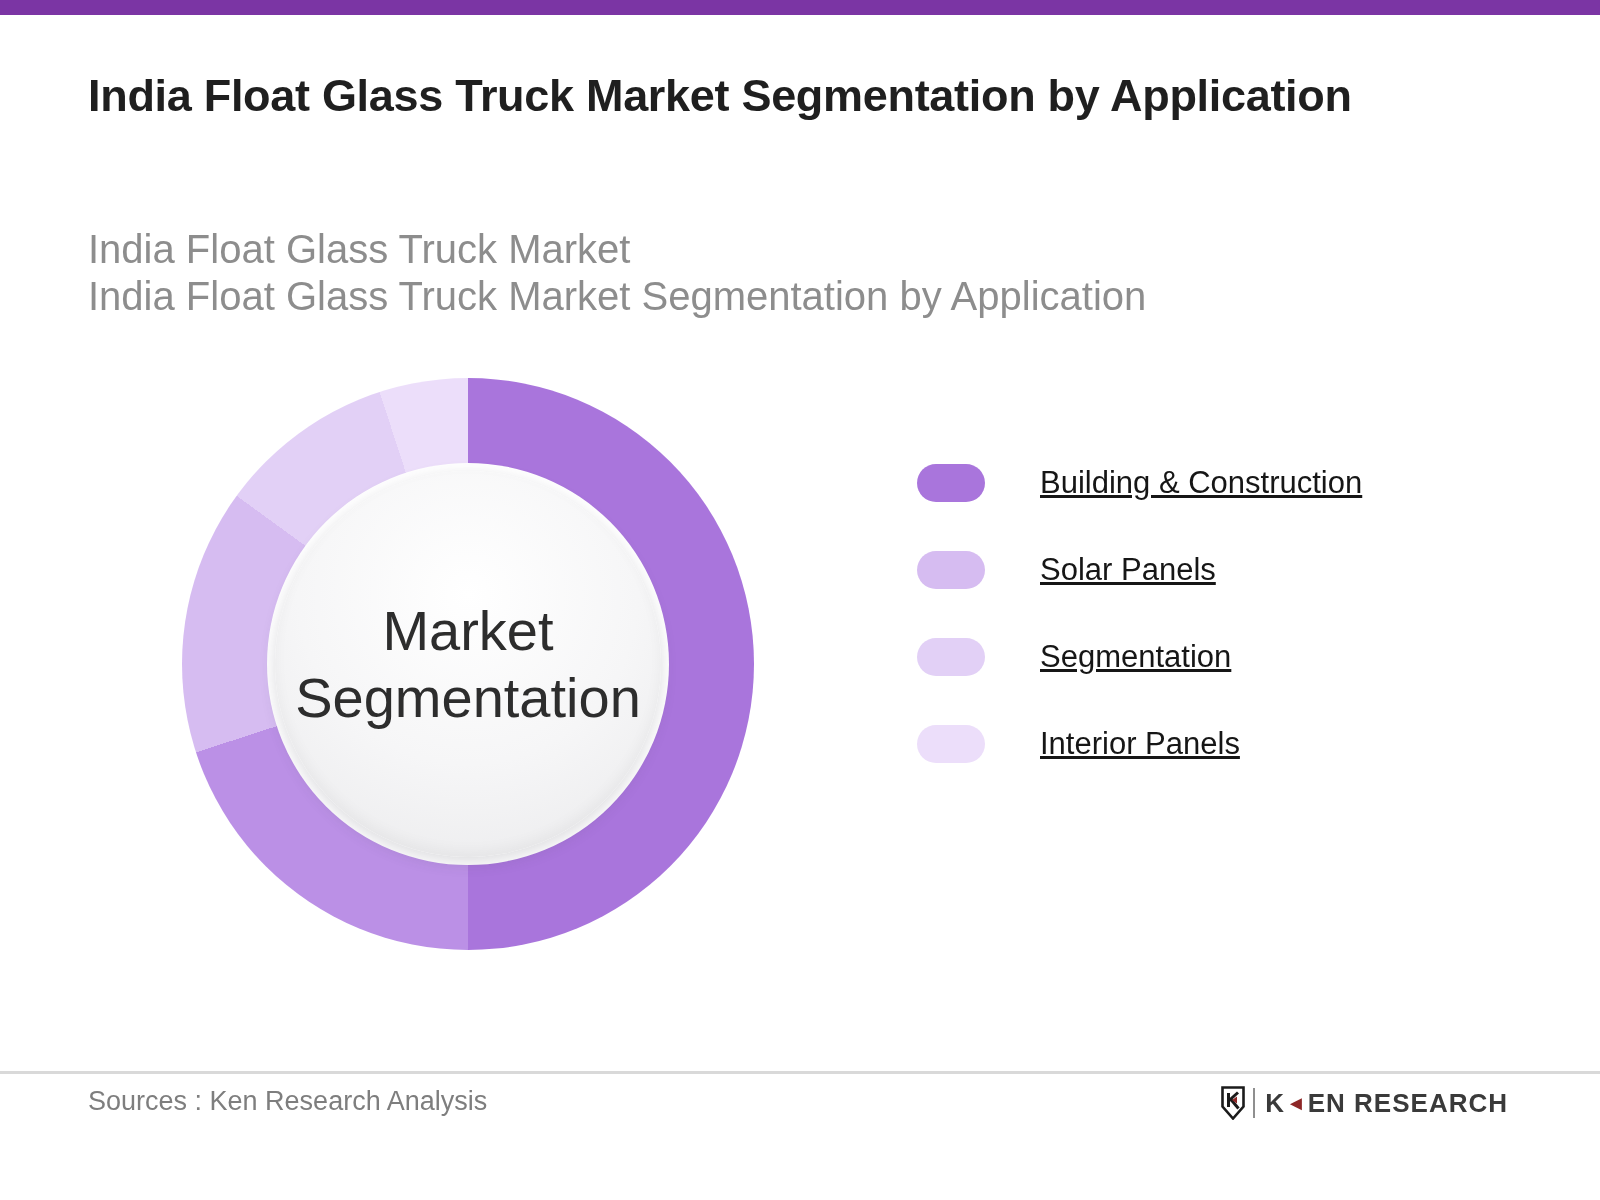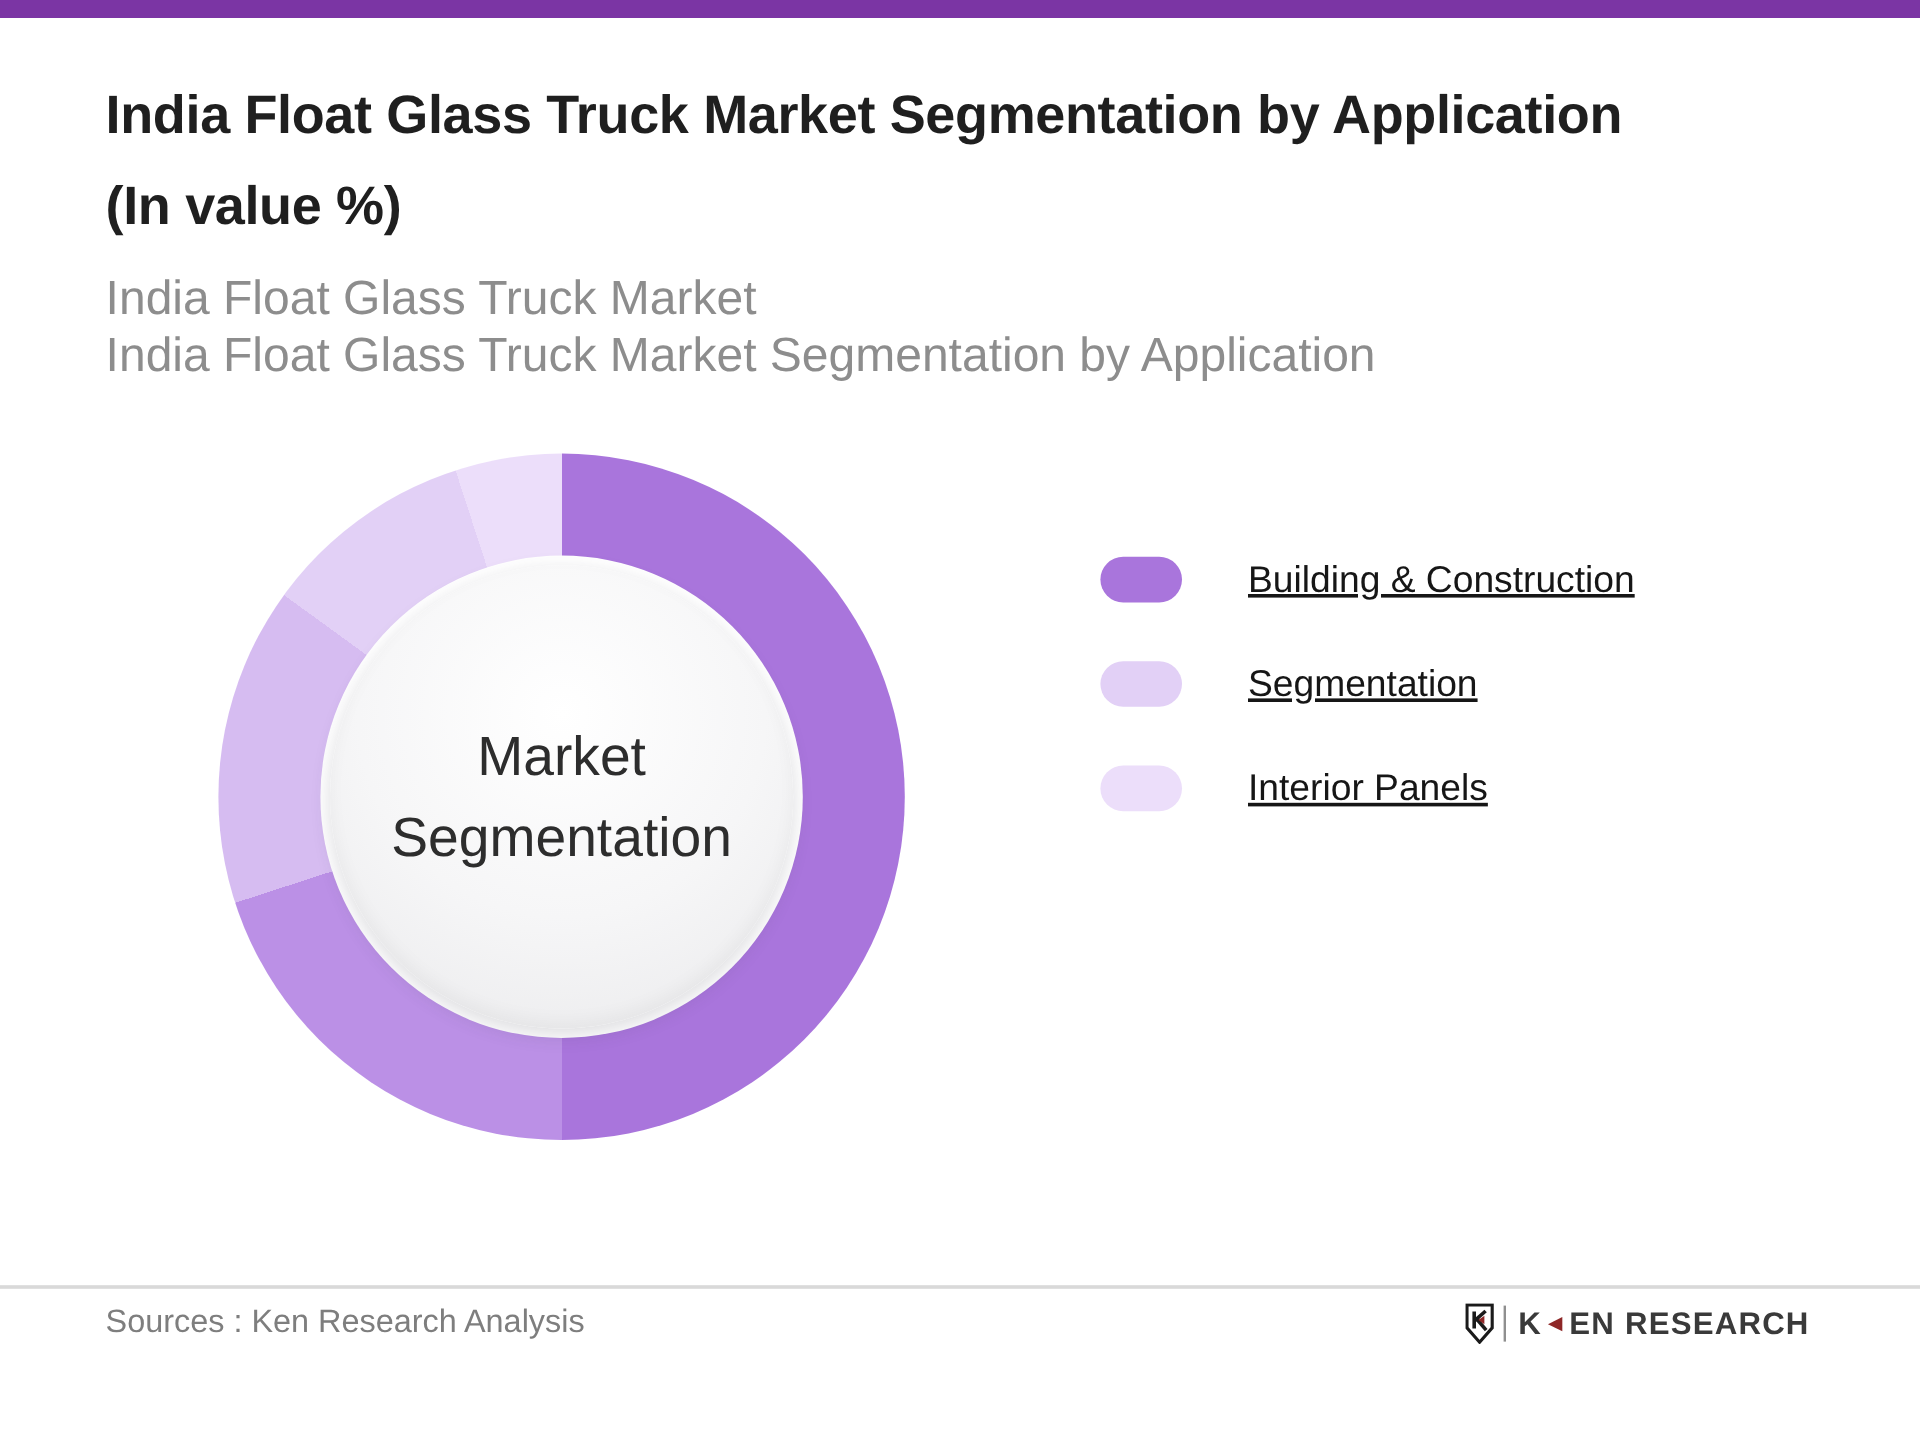--- a/index.html
+++ b/index.html
@@ -19,21 +19,21 @@
   .chart-area { position: absolute; left: 0; top: 0; }
   .donut-ring { position: absolute; left: 182px; top: 378px; width: 572px; height: 572px;
     border-radius: 50%; }
   .donut-hole { position: absolute; left: 0; top: 0; right: 0; bottom: 0; margin: auto;
     width: 402px; height: 402px; border-radius: 50%; background: #ffffff;
     display: flex; align-items: center; justify-content: center; }
   .donut-inner { width: 386px; height: 386px; border-radius: 50%;
     background: radial-gradient(circle at 50% 32%, #ffffff 0%, #f6f6f7 52%, #e9e9eb 100%);
     box-shadow: 0 5px 16px rgba(60,60,80,0.18), inset 0 -6px 14px rgba(0,0,0,0.04);
     display: flex; flex-direction: column; align-items: center; justify-content: center; }
-  .center-label-line { font-size: 46px; line-height: 67px; color: #2d2d2d; font-weight: 400; }
+  .center-label-line { font-size: 56px; line-height: 67px; color: #2d2d2d; font-weight: 400; }
 
   .legend { position: absolute; left: 917px; top: 464px; }
   .legend-item { display: flex; align-items: center; height: 38px; margin-bottom: 49px; }
   .legend-swatch { width: 68px; height: 38px; border-radius: 19px; flex: 0 0 auto; }
   .legend-label { margin-left: 55px; font-size: 31px; color: #161616; white-space: nowrap; text-decoration: underline; }
 
   .footer-divider { position: absolute; left: 0; top: 1071px; width: 1600px; height: 3px;
     background: #d9d9d9; }
   .sources-text { position: absolute; left: 88px; top: 1086px; font-size: 27px; color: #7e7e7e; }
 
@@ -47,21 +47,20 @@
 </style>
 </head>
 <body>
 
 <div class="page">
 
   <div class="accent-bar" style="background: rgb(123, 53, 164);"></div>
 
   <div class="title-block">
     <div class="title-line">India Float Glass Truck Market Segmentation by Application</div>
-    <div class="title-line">(In value %)</div>
   </div>
 
   <div class="subtitle-block">
     <div class="subtitle-line">India Float Glass Truck Market</div>
     <div class="subtitle-line">India Float Glass Truck Market Segmentation by Application</div>
   </div>
 
   <div class="chart-area">
     <div class="donut-ring" style="background: conic-gradient(rgb(169, 117, 220) 0deg, rgb(169, 117, 220) 180deg, rgb(187, 144, 230) 180deg, rgb(187, 144, 230) 252deg, rgb(214, 188, 241) 252deg, rgb(214, 188, 241) 306deg, rgb(226, 208, 246) 306deg, rgb(226, 208, 246) 342deg, rgb(236, 222, 250) 342deg, rgb(236, 222, 250) 360deg);">
       <div class="donut-hole">
@@ -70,20 +69,24 @@
           <div class="center-label-line">Segmentation</div>
         </div>
       </div>
     </div>
   </div>
 
   <div class="legend">
     <div class="legend-item">
       <div class="legend-swatch" style="background: rgb(169, 117, 220);"></div>
       <div class="legend-label">Building &amp; Construction</div>
+    </div>
+    <div class="legend-item">
+      <div class="legend-swatch" style="background: rgb(214, 188, 241);"></div>
+      <div class="legend-label">Solar Panels</div>
     </div>
     <div class="legend-item">
       <div class="legend-swatch" style="background: rgb(226, 208, 246);"></div>
       <div class="legend-label">Segmentation</div>
     </div>
     <div class="legend-item">
       <div class="legend-swatch" style="background: rgb(236, 222, 250);"></div>
       <div class="legend-label">Interior Panels</div>
     </div>
   </div>

